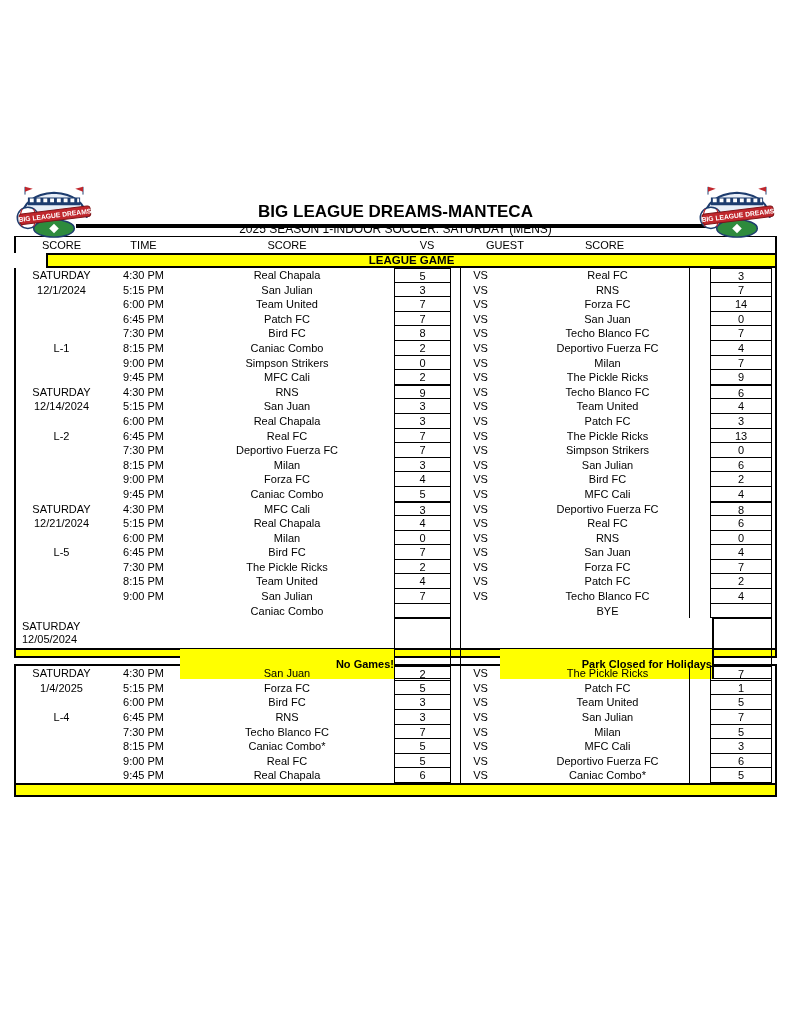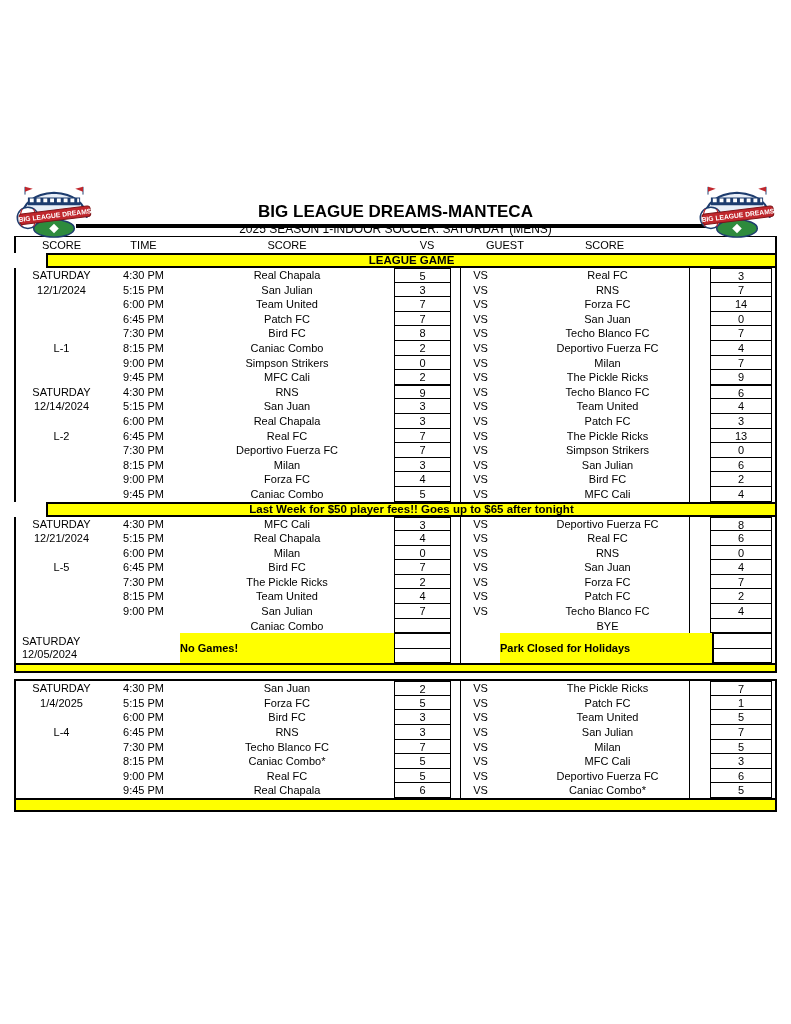--- a/index.html
+++ b/index.html
@@ -31,21 +31,21 @@
   .grow .sbB{border-left:1px solid #000;}
   .sbA .sbox{margin-right:9px;height:100%;box-sizing:border-box;
              border:1px solid #000;border-top:none;text-align:center;}
   .sbB .sbox{margin-left:20px;margin-right:3px;height:100%;box-sizing:border-box;
              border:1px solid #000;border-top:none;text-align:center;}
   .grow.first .sbox{border-top:1px solid #000;}
   
   .special{display:grid;grid-template-columns:164px 214px 66px 40px 212px 1fr;height:30px;
            font-size:11px;}
   .sp-date{padding:2px 0 0 6px;line-height:13px;}
-  .sp-note{background:#ffff00;font-weight:bold;text-align:left;line-height:30px;}
+  .sp-note{background:#ffff00;font-weight:bold;text-align:right;line-height:30px;margin-top:31px;}
   .sp-score{display:flex;flex-direction:column;}
   .sp-score .sbox{flex:1;box-sizing:border-box;border:1px solid #000;border-top:none;margin-right:9px;}
   .sp-score .sbox.first{border-top:1px solid #000;}
   .sp-scoreB .sbox{margin-right:3px;margin-left:0;}
   .sp-vs{border-left:1px solid #000;}
   .sp-scoreB{border-left:1px solid #000;}
   .thinstrip{background:#ffff00;height:10px;border-top:2px solid #000;border-bottom:2px solid #000;box-sizing:border-box;}
   .gap{height:6px;background:#fff;}
   .block-top{border-top:2px solid #000;}
   .endstrip{background:#ffff00;height:14px;border-top:2px solid #000;border-bottom:2px solid #000;box-sizing:border-box;}
@@ -316,21 +316,20 @@
             <div class="c sbA">
               <div class="sbox">5</div>
             </div>
             <div class="c vs">VS</div>
             <div class="c guest">MFC Cali</div>
             <div class="c sbB">
               <div class="sbox">4</div>
             </div>
           </div>
         </div>
-        <div class="banner sec">Last Week for $50 player fees!! Goes up to $65 after tonight</div>
         <div class="block sec">
           <div class="grow first">
             <div class="c date">SATURDAY</div>
             <div class="c time">4:30 PM</div>
             <div class="c home">MFC Cali</div>
             <div class="c sbA">
               <div class="sbox">3</div>
             </div>
             <div class="c vs">VS</div>
             <div class="c guest">Deportivo Fuerza FC</div>

